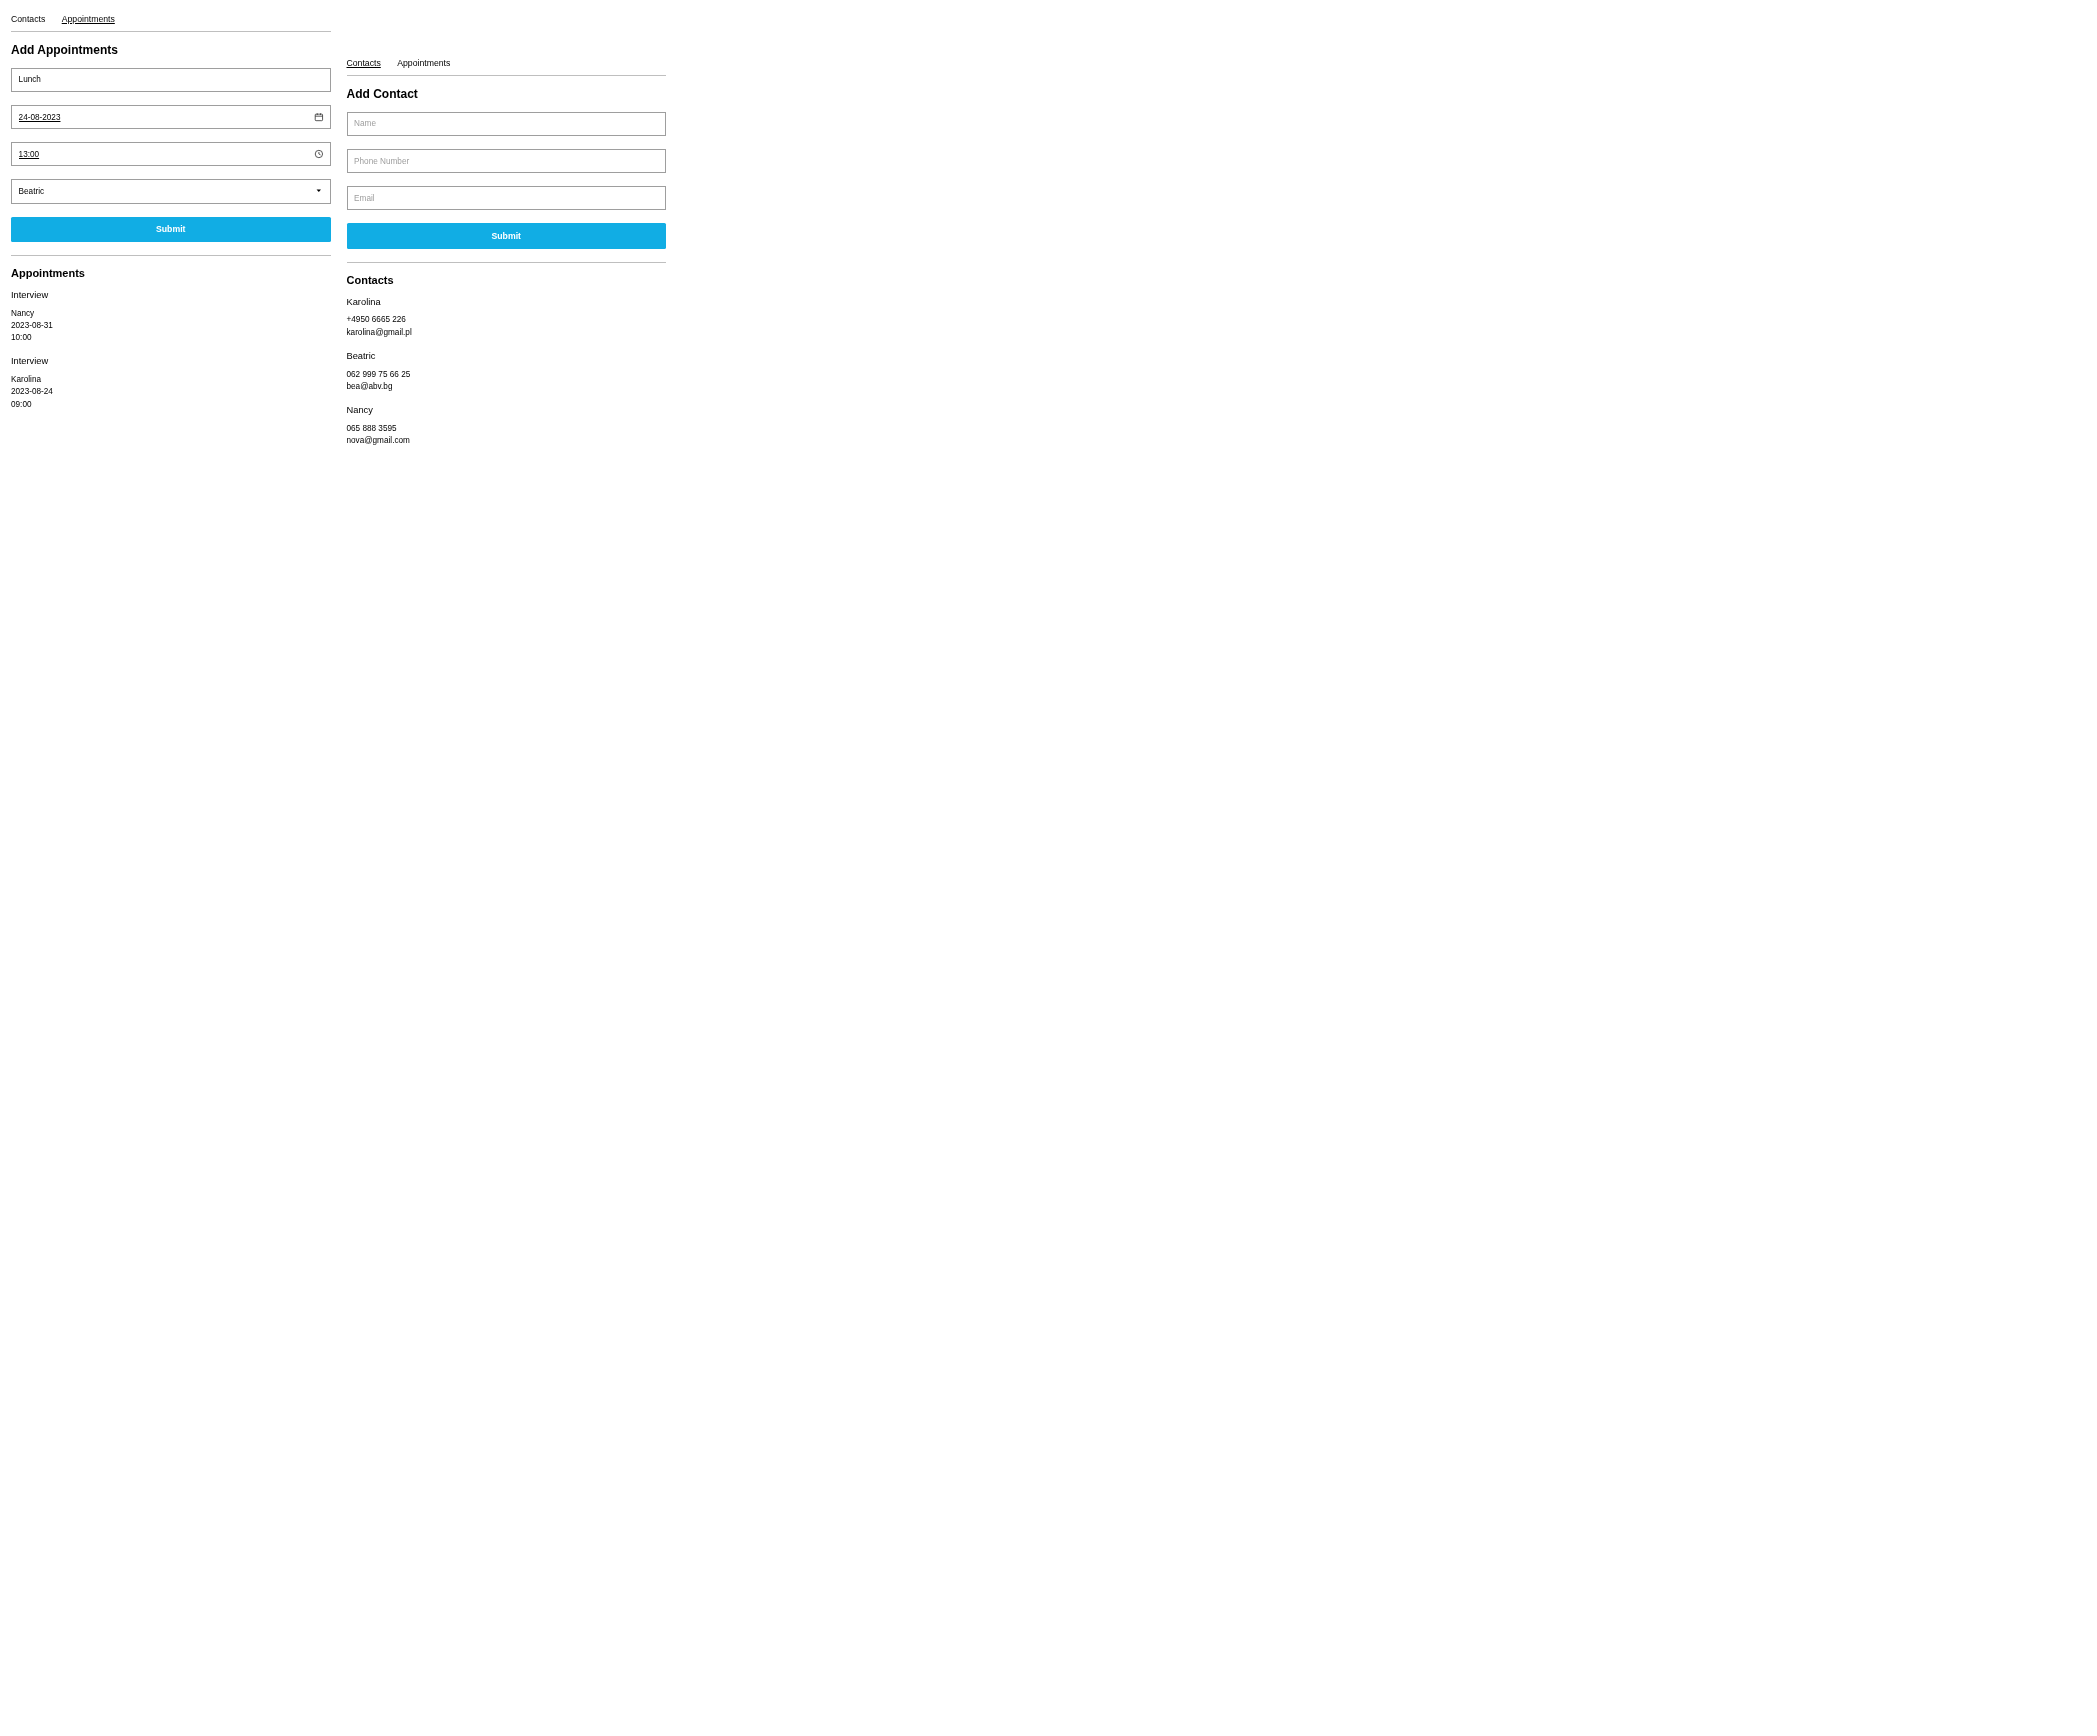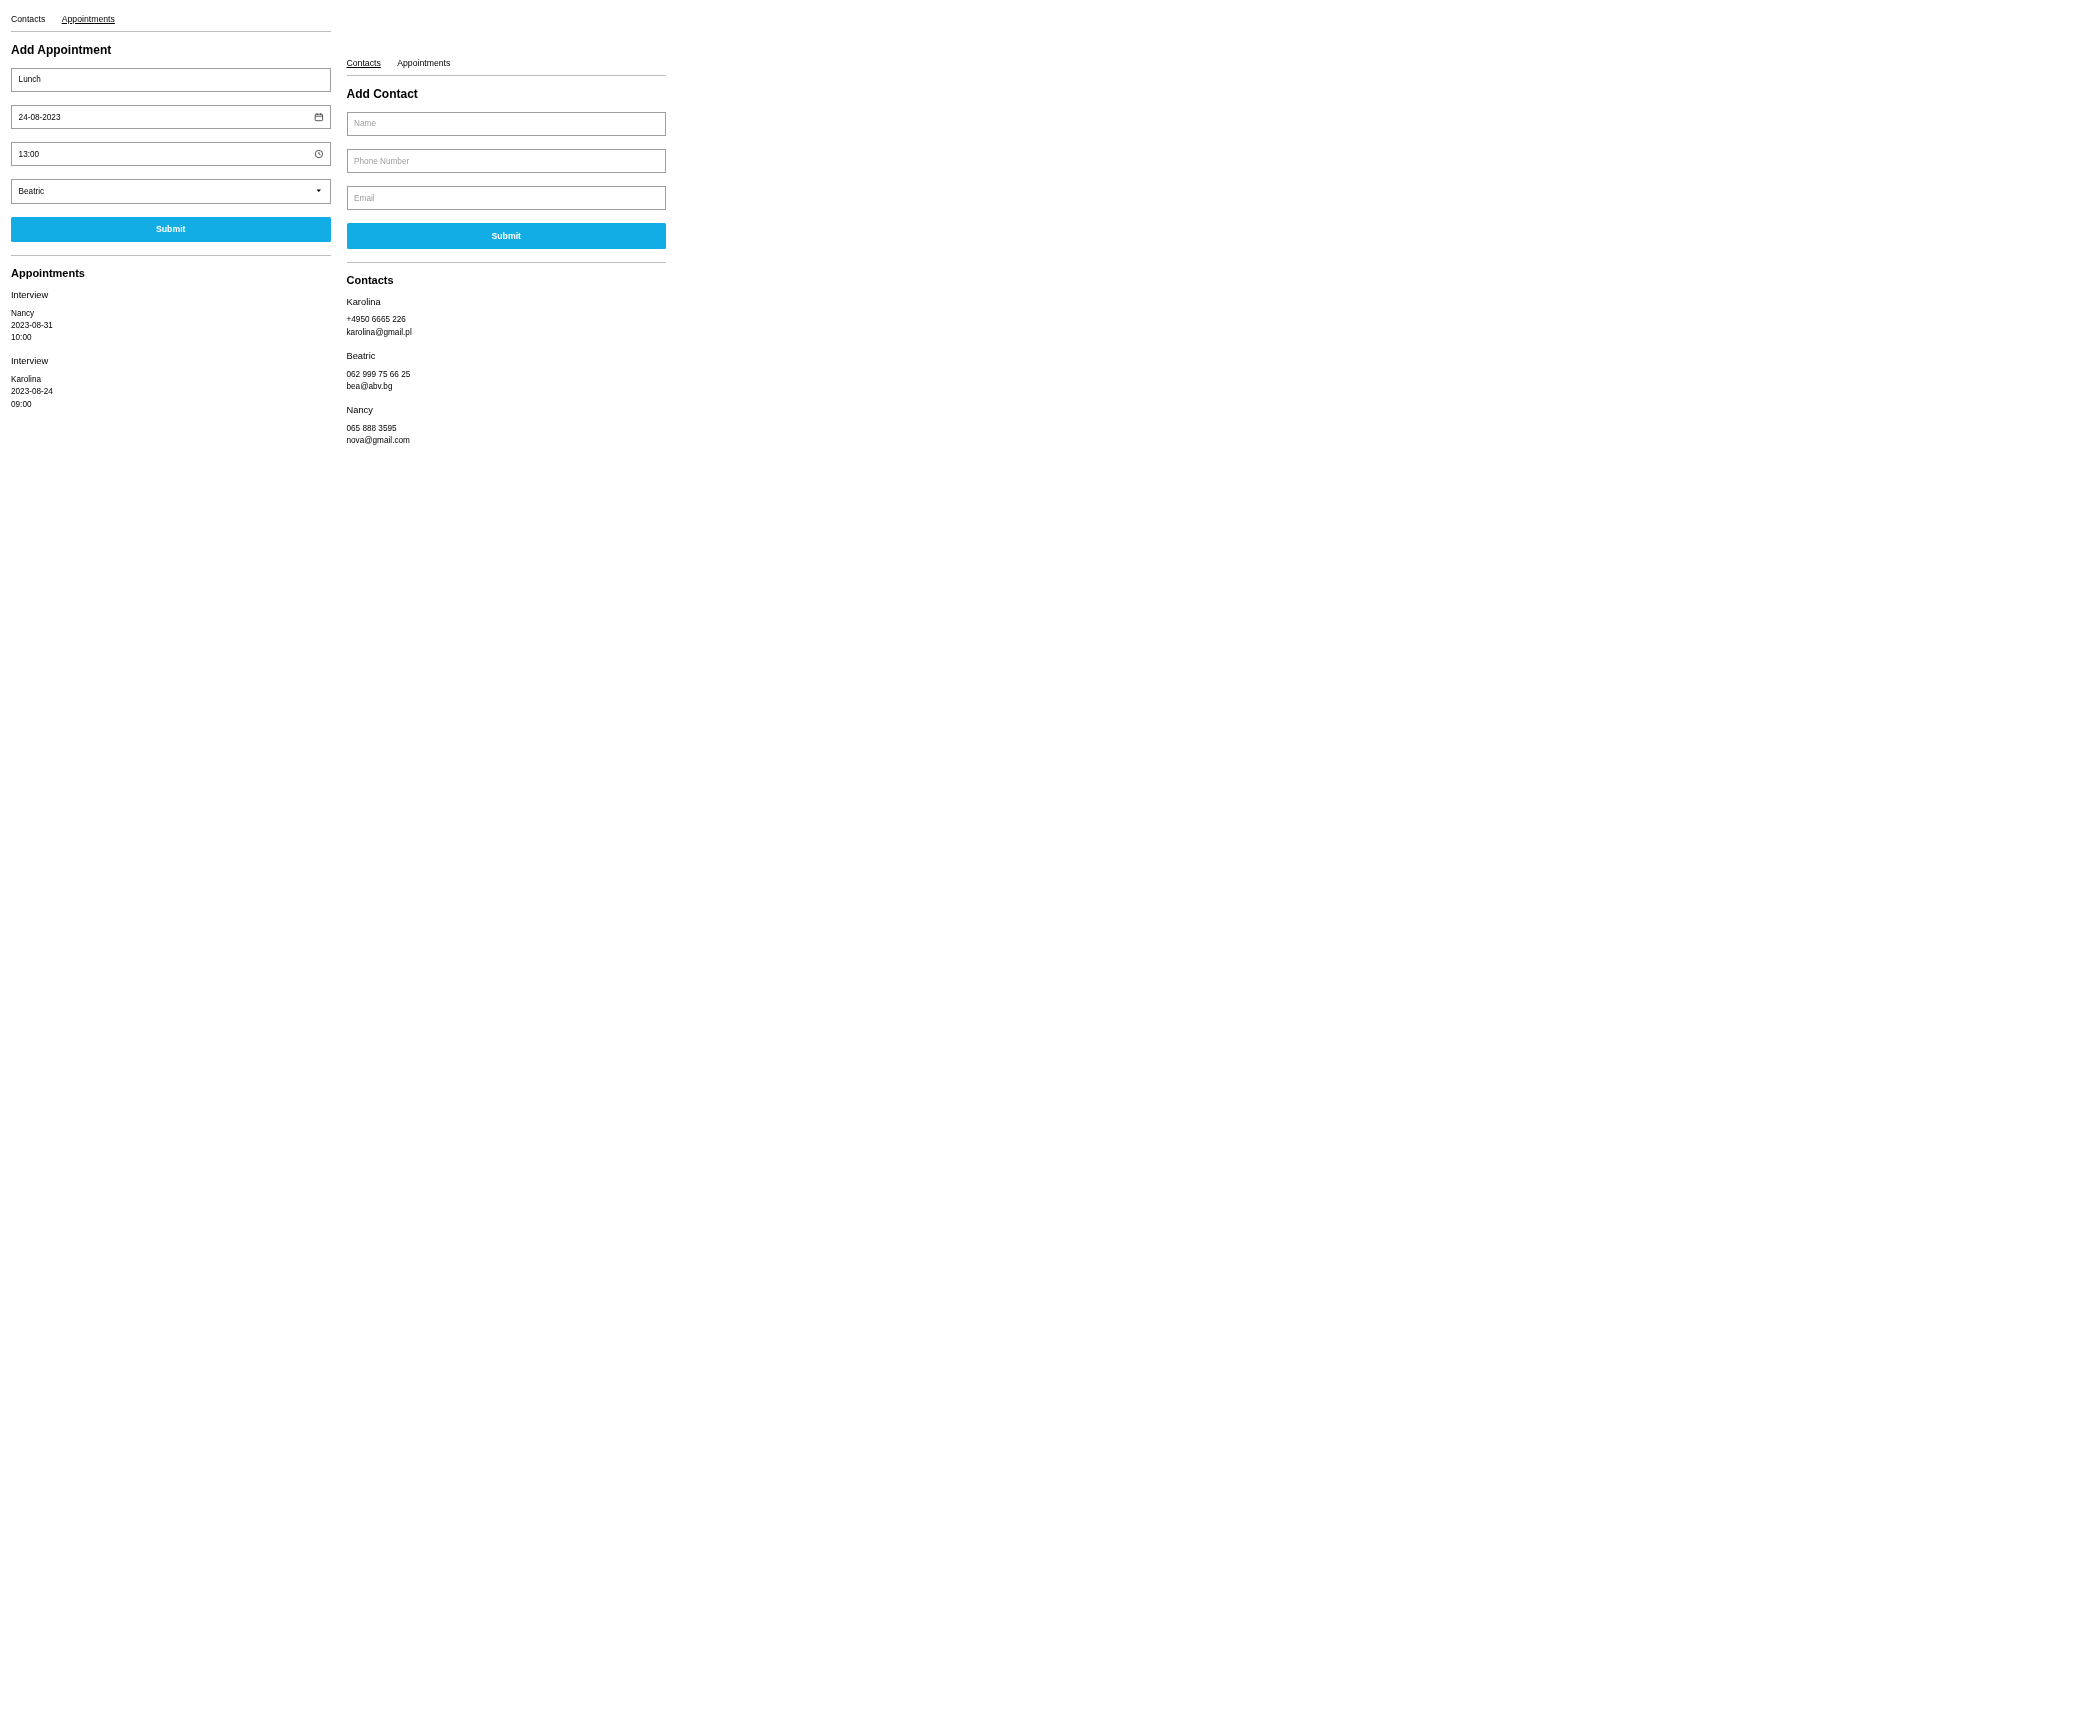--- a/index.html
+++ b/index.html
@@ -62,20 +62,21 @@
       color: #000;
     }
     .text-input::placeholder {
       color: #9e9e9e;
     }
     .input-with-icon {
       position: relative;
     }
     .input-with-icon .text-input {
       padding-right: 32px;
+      text-decoration: underline;
     }
     .input-icon {
       position: absolute;
       right: 6.6px;
       top: 50%;
       transform: translateY(-50%);
       width: 9.8px;
       height: 9.8px;
       pointer-events: none;
     }
@@ -130,21 +131,21 @@
 
 <div class="container">
 
   <div class="panel">
     <div class="nav">
       <a>Contacts</a>
       <a class="active">Appointments</a>
     </div>
     <hr class="divider">
 
-    <h2 class="section-title">Add Appointment</h2>
+    <h2 class="section-title">Add Appointments</h2>
 
     <div class="form-group">
       <input type="text" class="text-input" value="Lunch" style="">
     </div>
 
     <div class="form-group input-with-icon">
       <input type="text" class="text-input" value="24-08-2023" style="">
       <span class="input-icon">
         <svg viewBox="0 0 24 24" width="9.8" height="9.8" fill="none" stroke="#333" stroke-width="2">
           <rect x="3" y="5" width="18" height="16" rx="2"></rect>

